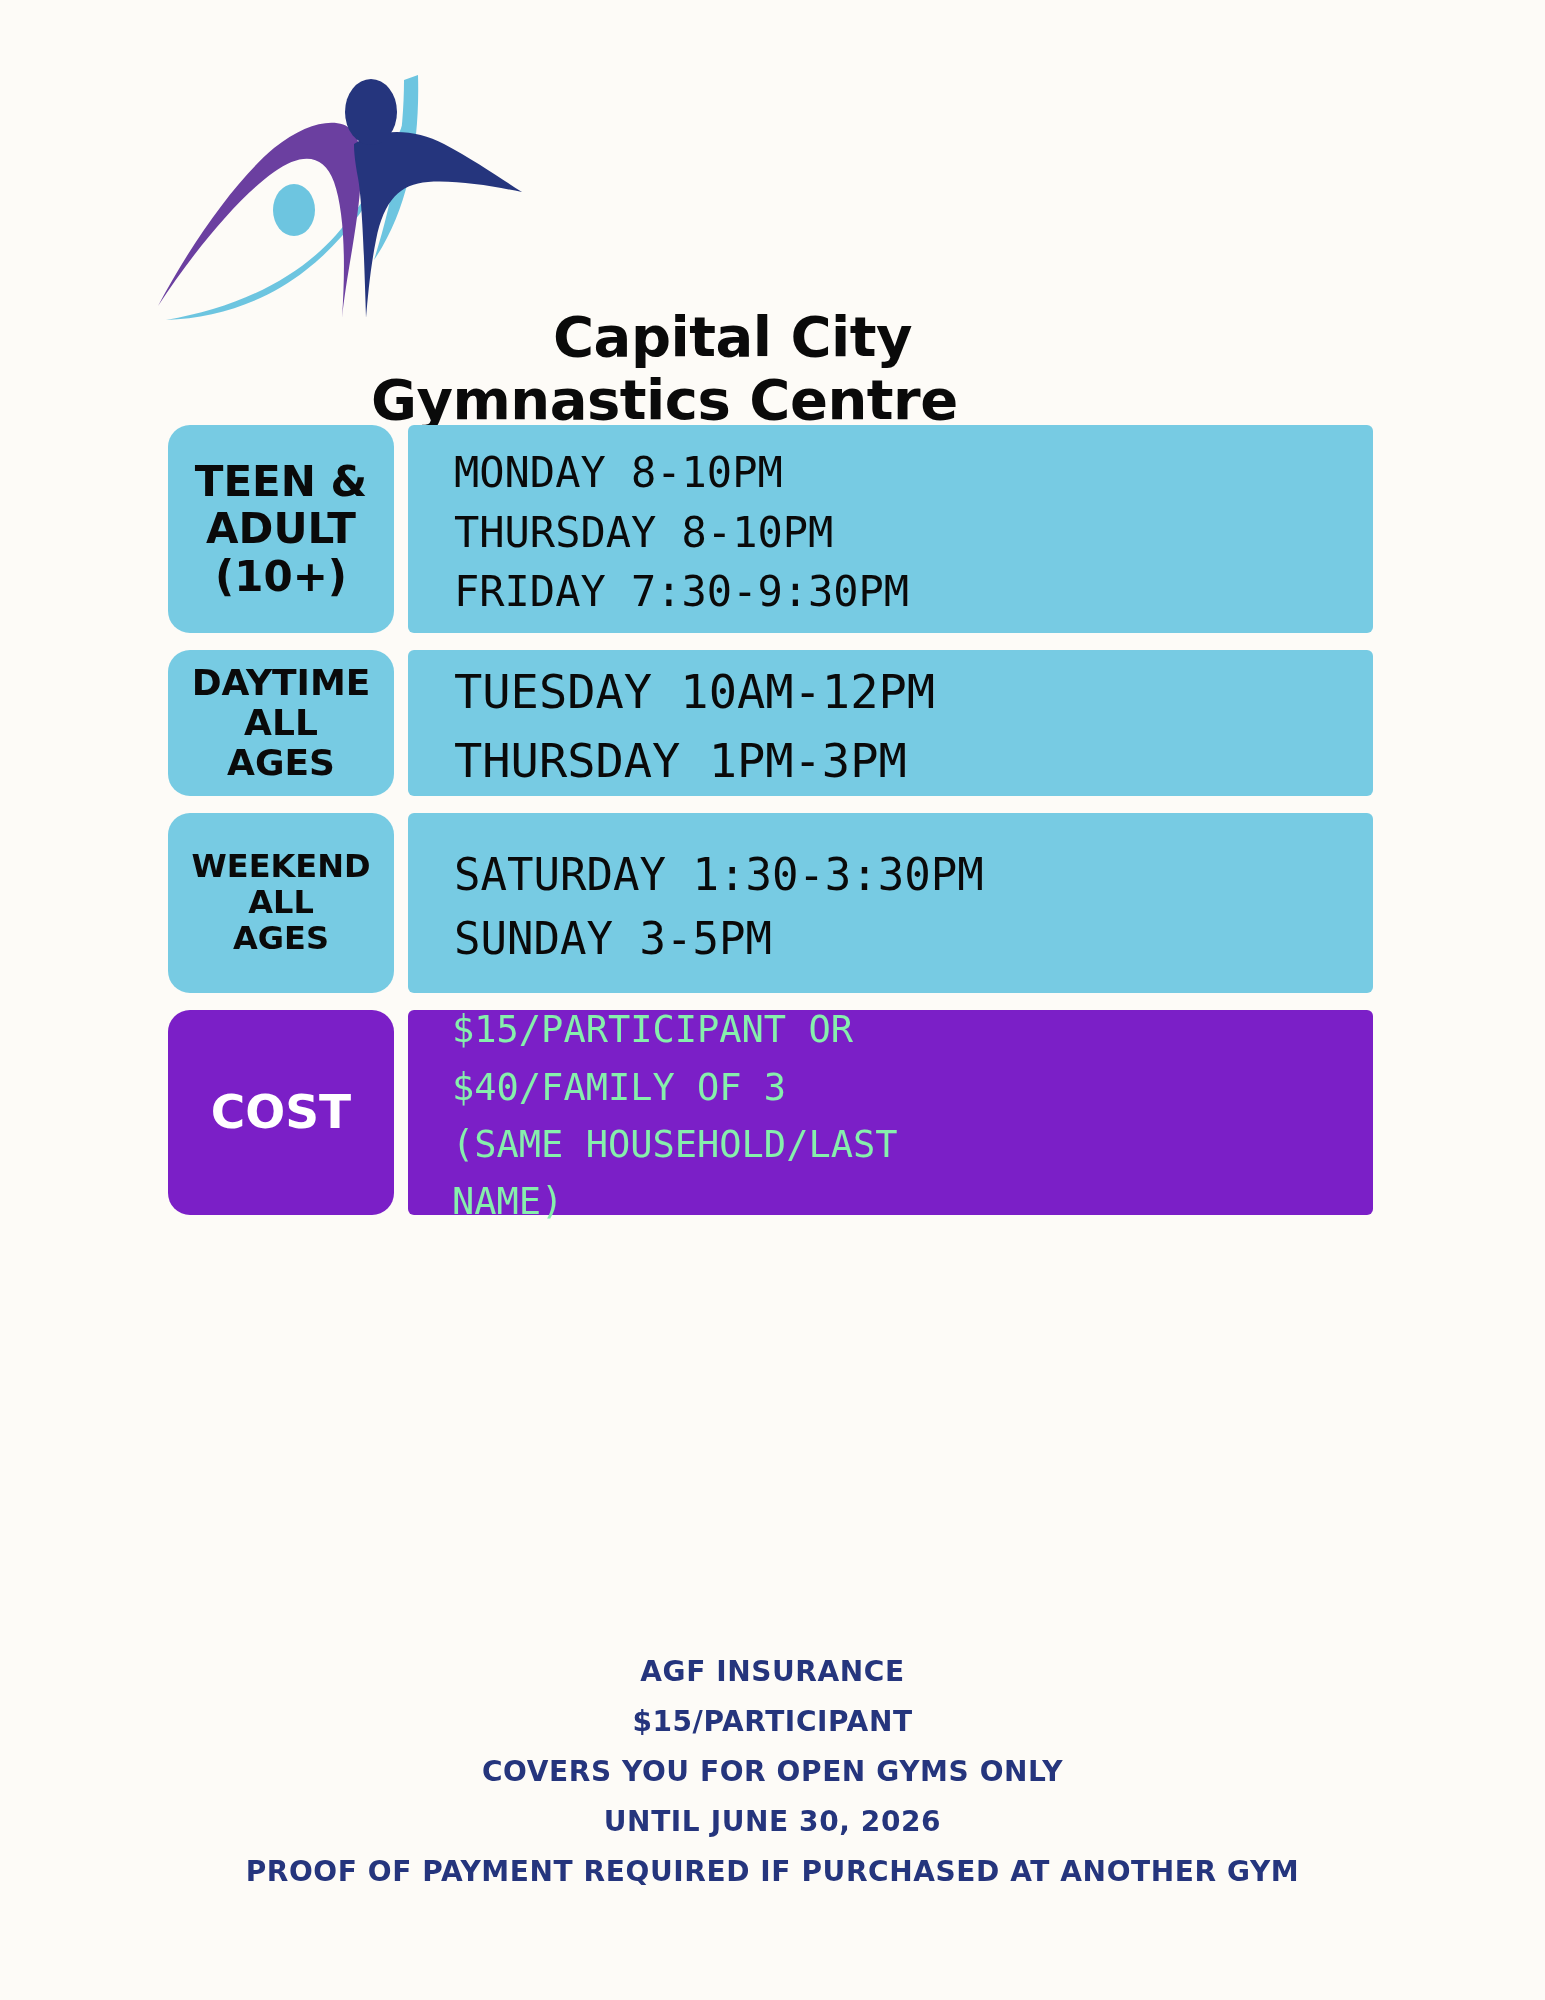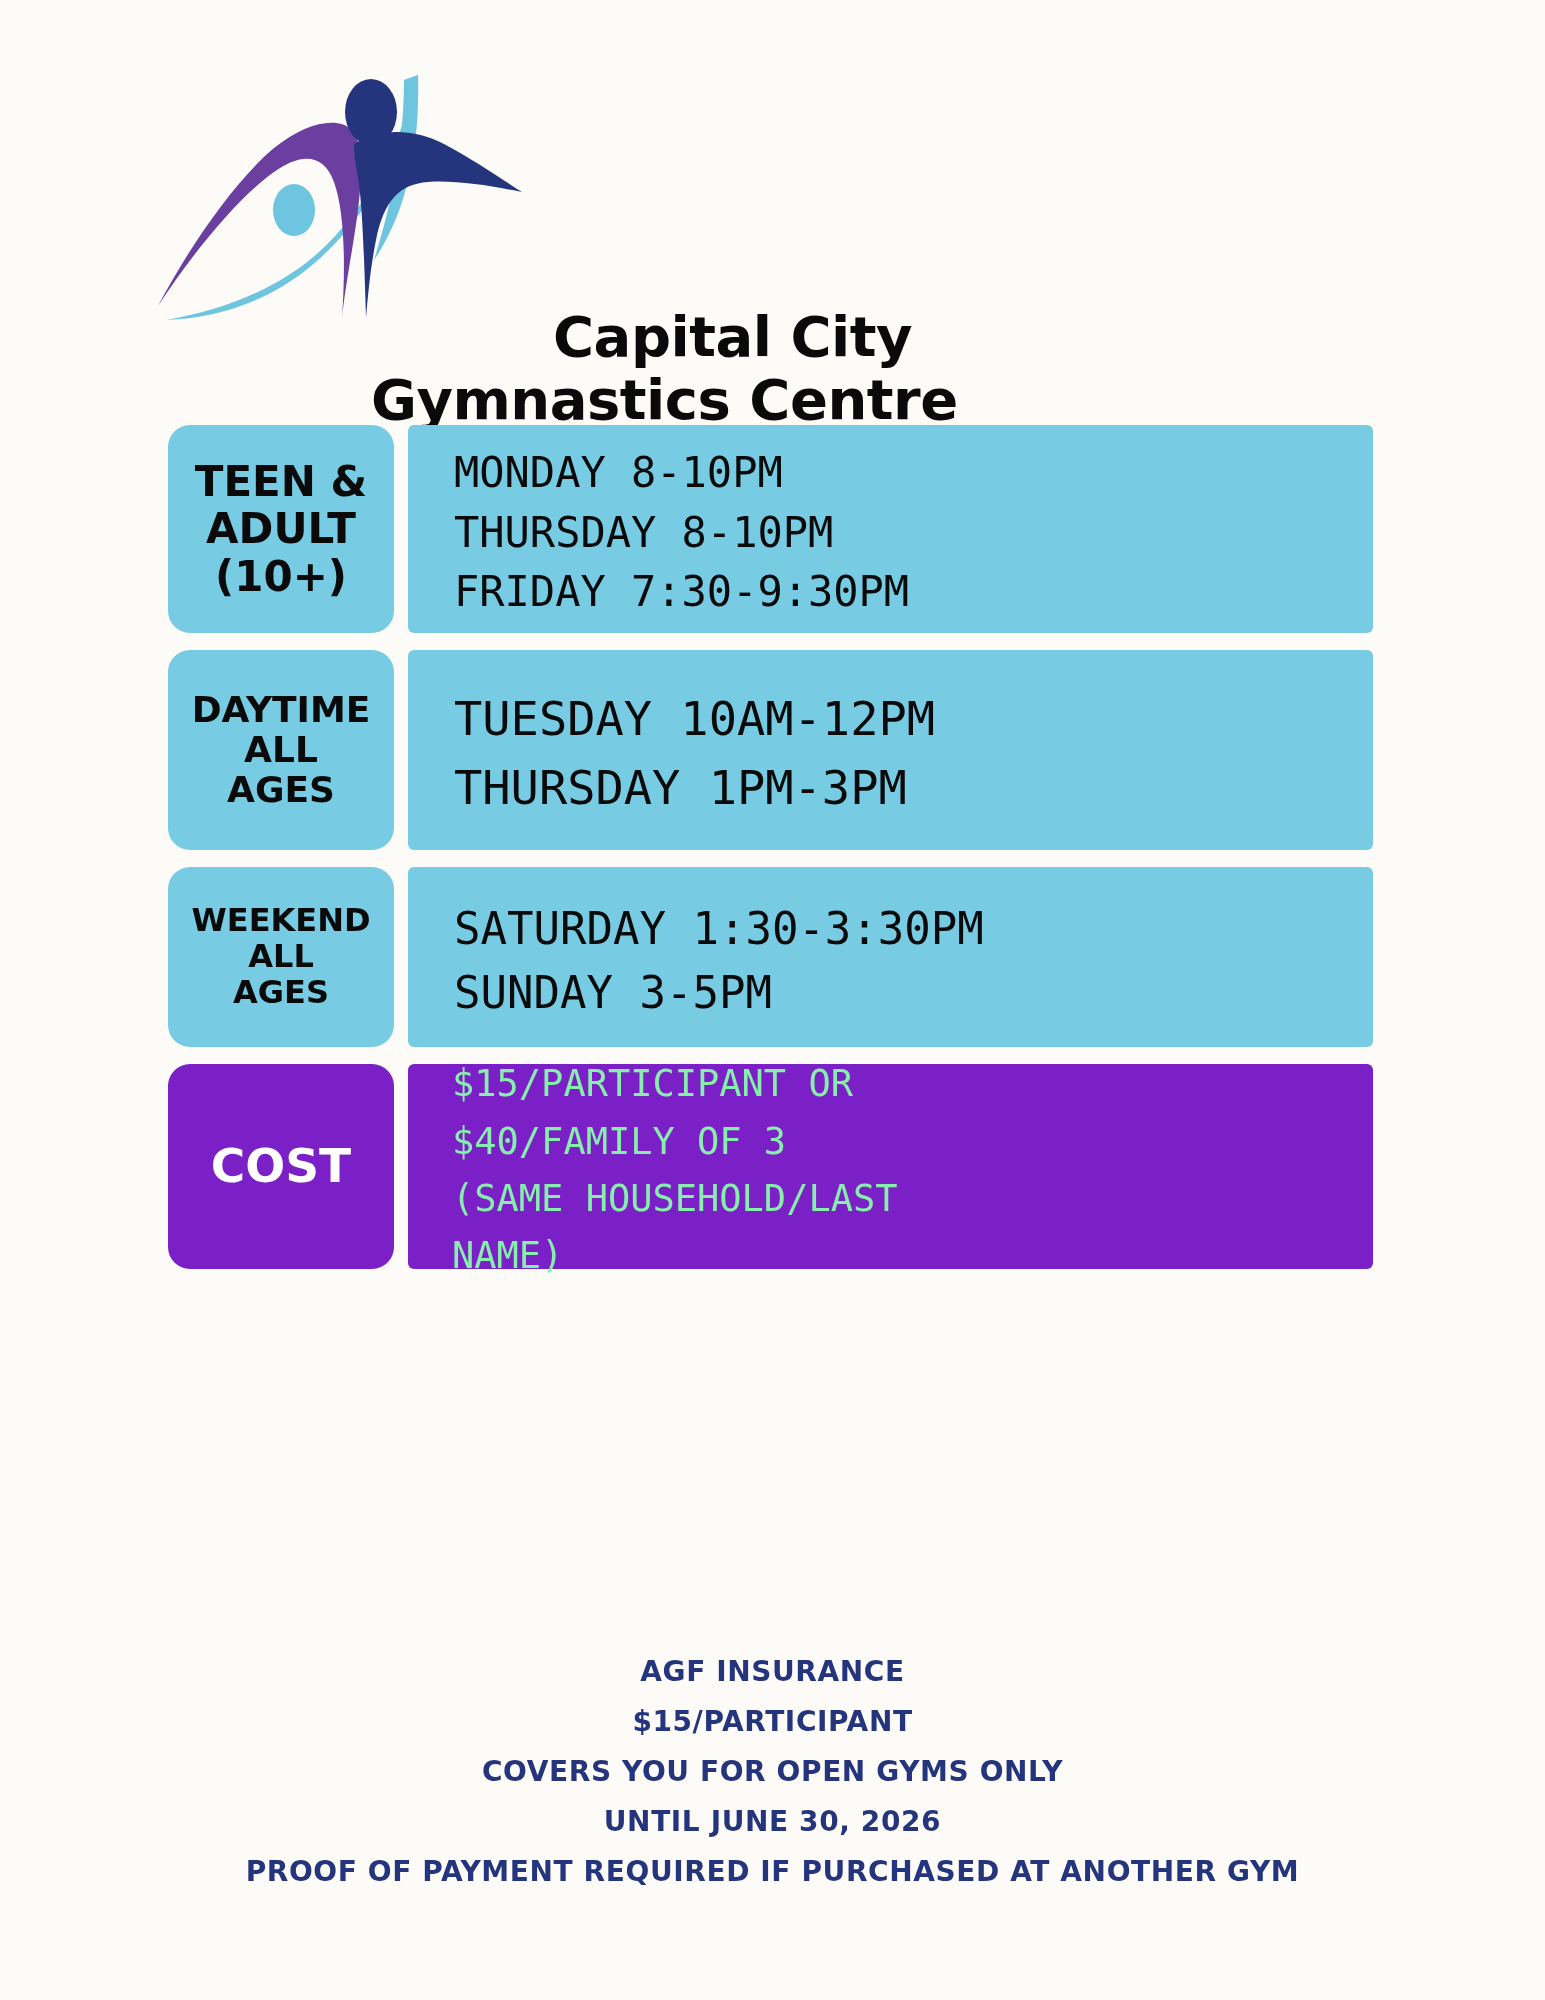--- a/index.html
+++ b/index.html
@@ -70,21 +70,21 @@
   .blue .cell-label,.blue .cell-times{background:#77cbe3;}
   .purple .cell-label,.purple .cell-times{background:#7b1fc7;}
   .purple .cell-label{color:#ffffff;}
   .purple .cell-times{color:#86efac;}
 
   
   .row-teen{height:208px;}
   .row-teen .cell-label{font-size:42px;}
   .row-teen .cell-times{font-size:42px;}
 
-  .row-day{height:200px;}
+  .row-day{height:146px;}
   .row-day .cell-label{font-size:36px;}
   .row-day .cell-times{font-size:47px;line-height:1.45;}
 
   .row-weekend{height:180px;}
   .row-weekend .cell-label{font-size:32px;}
   .row-weekend .cell-times{font-size:44px;line-height:1.45;}
 
   .row-cost{height:205px;}
   .row-cost .cell-label{font-size:47px;}
   .row-cost .cell-times{font-size:37px;line-height:1.55;padding-left:44px;}

